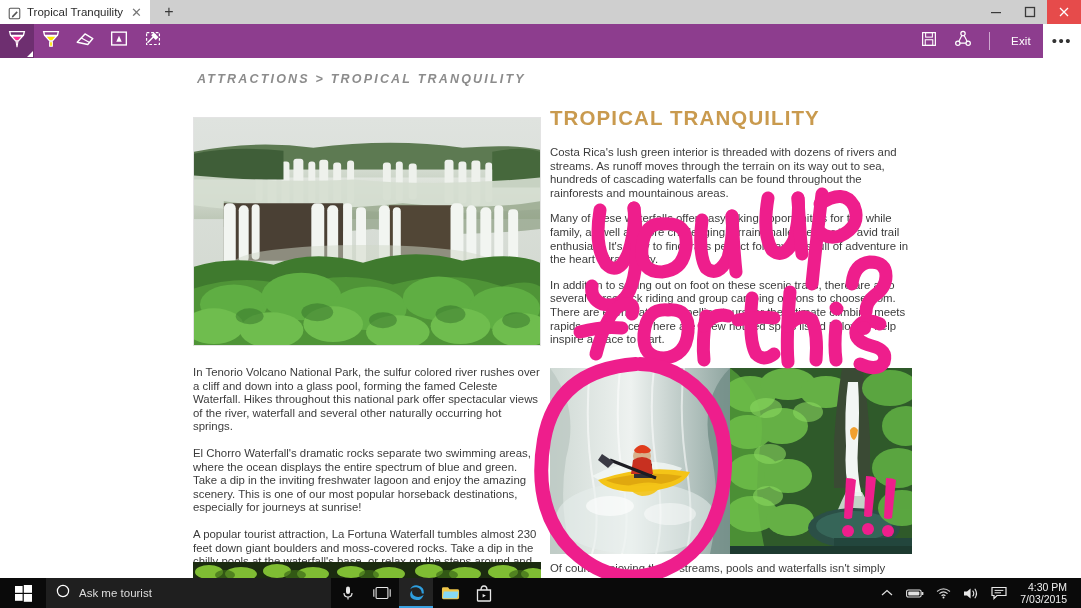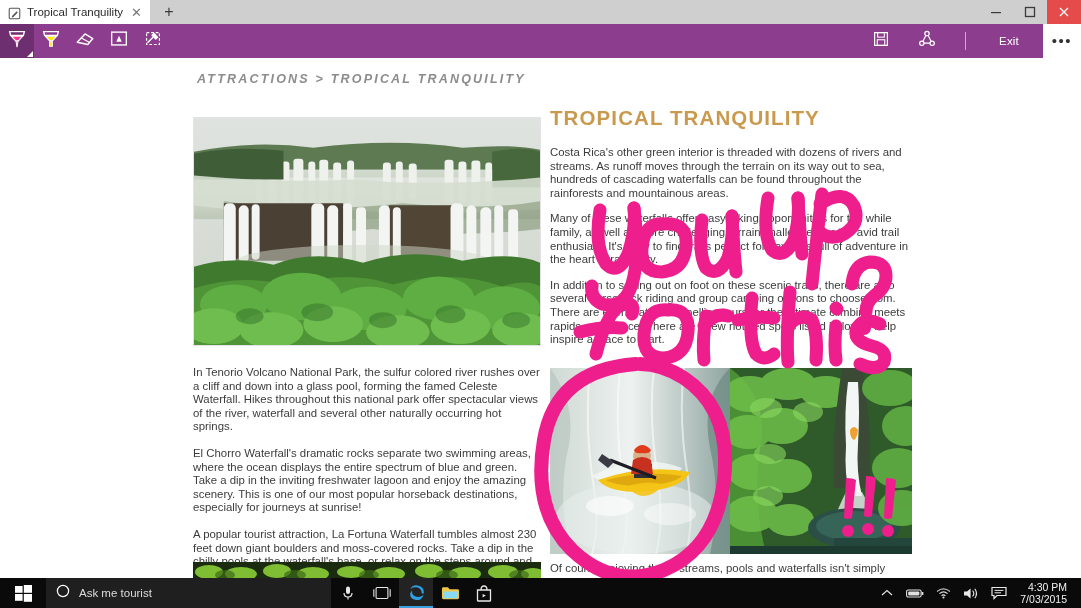--- a/index.html
+++ b/index.html
@@ -51,21 +51,21 @@
   .ink-tool {
     width: 34px; height: 34px; position: relative;
     display: flex; align-items: center; justify-content: center;
   }
   .ink-tool.selected { background: #6e2f70; }
   .ink-tool.selected::after {
     content: ""; position: absolute; right: 1px; bottom: 1px;
     border-left: 6px solid transparent; border-bottom: 6px solid #ffffff;
   }
   .inkbar-spacer { flex: 1 1 auto; height: 34px; }
-  .inkbar-right { display: flex; align-items: center; height: 34px; gap: 12px; }
+  .inkbar-right { display: flex; align-items: center; height: 34px; gap: 0; }
   .ink-act { width: 34px; height: 34px; display: flex; align-items: center; justify-content: center; }
   .ink-sep { width: 1px; height: 18px; background: #cfa7d0; margin: 0 9px; }
   .exit-btn {
     color: #ffffff; font-size: 11.5px; padding: 0 12px; height: 34px;
     display: flex; align-items: center; letter-spacing: .2px;
   }
   .more-btn {
     width: 38px; height: 34px; background: #ffffff;
     display: flex; align-items: center; justify-content: center;
     color: #333; font-size: 15px; letter-spacing: 1.5px; line-height: 6px;
@@ -350,21 +350,21 @@
 
       <div class="body-col-text">
         <p class="para">In Tenorio Volcano National Park, the sulfur colored river rushes over a cliff and down into a glass pool, forming the famed Celeste Waterfall. Hikes throughout this national park offer spectacular views of the river, waterfall and several other naturally occurring hot springs.</p>
         <p class="para">El Chorro Waterfall's dramatic rocks separate two swimming areas, where the ocean displays the entire spectrum of blue and green. Take a dip in the inviting freshwater lagoon and enjoy the amazing scenery. This is one of our most popular horseback destinations, especially for journeys at sunrise!</p>
         <p class="para">A popular tourist attraction, La Fortuna Waterfall tumbles almost 230 feet down giant boulders and moss-covered rocks. Take a dip in the chilly pools at the waterfall's base, or relax on the steps around and even behind where the falls meet the water. Arrange for an unforgettable mountain bike ride and a swim here.</p>
       </div>
     </div>
 
     <div class="col-right">
       <div class="article-title">TROPICAL TRANQUILITY</div>
-      <p class="para">Costa Rica's other green interior is threaded with dozens of rivers and streams. As runoff moves through the terrain on its way out to sea, hundreds of cascading waterfalls can be found throughout the rainforests and mountainous areas.</p>
+      <p class="para">Costa Rica's lush green interior is threaded with dozens of rivers and streams. As runoff moves through the terrain on its way out to sea, hundreds of cascading waterfalls can be found throughout the rainforests and mountainous areas.</p>
       <p class="para">Many of these waterfalls offer easy hiking opportunities for the while family, as well as more challenging terrain challenges for the avid trail enthusiast. It's easy to find trails perfect for day trips full of adventure in the heart if tranquility.</p>
       <p class="para">In addition to setting out on foot on these scenic trails, there are also several horseback riding and group camping options to choose from. There are even waterfall repelling tours for the ultimate climbing meets rapids experience. There are a few noticed spots listed below to help inspire a place to start.</p>
     </div>
 
     <div class="photo-strip">
       <div class="ps-a">
         <svg width="180" height="186" viewBox="0 0 180 186" preserveAspectRatio="none">
           <defs>
             <linearGradient id="fallG" x1="0" y1="0" x2="1" y2="0">
               <stop offset="0" stop-color="#cfd9d4"></stop>

